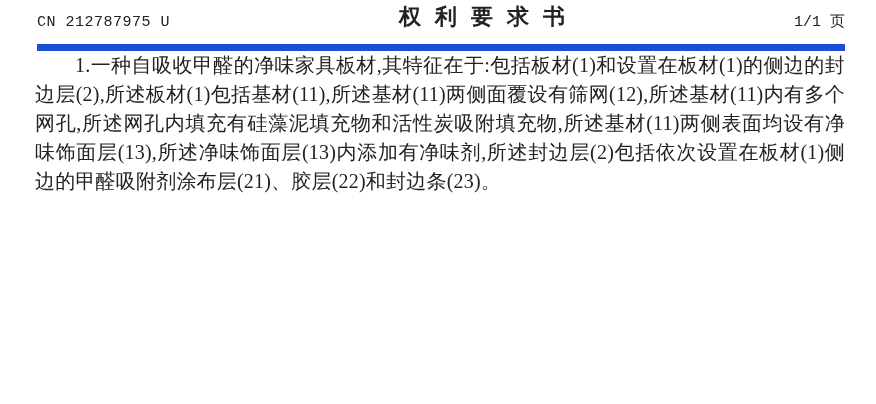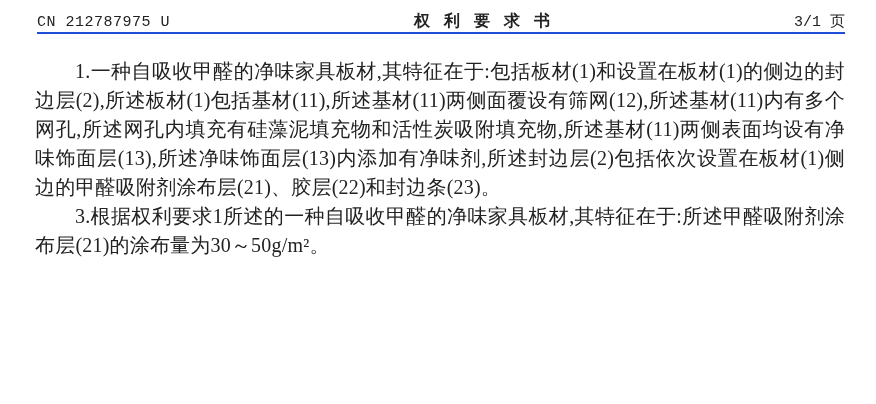--- a/index.html
+++ b/index.html
@@ -16,71 +16,69 @@
     font-family: "Liberation Serif", "DejaVu Serif", serif;
     color: #222222;
   }
   
   .page-header {
     display: flex;
     align-items: flex-end;
     justify-content: space-between;
     margin: 0 31px 0 37px;
     height: 30px;
-    border-bottom: 2px solid #1d4ed8;
-    padding-bottom: 2px;
+    border-bottom: 7px solid #1d4ed8;
+    padding-bottom: 14px;
     box-sizing: content-box;
   }
   .doc-number {
     font-family: "Liberation Mono", "DejaVu Sans Mono", monospace;
     font-size: 15px;
     letter-spacing: 0.5px;
     white-space: nowrap;
     transform: translateY(1px);
   }
   .page-title {
     font-family: Liberation Serif, serif;
-    font-size: 16px;
+    font-size: 22px;
     font-weight: 600;
     letter-spacing: 14px;
     text-indent: 14px; 
     white-space: nowrap;
     transform: translateY(2px);
   }
   .page-number {
     font-family: "Liberation Mono", "DejaVu Sans Mono", monospace;
     font-size: 15px;
     white-space: nowrap;
     transform: translateY(1px);
   }
   
   .claims {
     margin: 0 31px 0 35px;
-    padding-top: 23px;
   }
   .claim {
     margin: 0;
     font-size: 20px;
     line-height: 29px;
     text-align: justify;
     text-justify: inter-ideograph;
     text-indent: 2em;
     letter-spacing: 0.2px;
     word-break: break-all;
   }
 </style>
 </head>
 <body>
 
 <div class="page">
 
   <div class="page-header">
     <span class="doc-number">CN 212787975 U</span>
     <span class="page-title">权利要求书</span>
-    <span class="page-number">3/1 页</span>
+    <span class="page-number">1/1 页</span>
   </div>
 
   <div class="claims">
     <p class="claim">1.一种自吸收甲醛的净味家具板材,其特征在于:包括板材(1)和设置在板材(1)的侧边的封边层(2),所述板材(1)包括基材(11),所述基材(11)两侧面覆设有筛网(12),所述基材(11)内有多个网孔,所述网孔内填充有硅藻泥填充物和活性炭吸附填充物,所述基材(11)两侧表面均设有净味饰面层(13),所述净味饰面层(13)内添加有净味剂,所述封边层(2)包括依次设置在板材(1)侧边的甲醛吸附剂涂布层(21)、胶层(22)和封边条(23)。</p>
-    <p class="claim">3.根据权利要求1所述的一种自吸收甲醛的净味家具板材,其特征在于:所述甲醛吸附剂涂布层(21)的涂布量为30～50g/m²。</p>
   </div>
 
 </div>
 
 </body></html>

